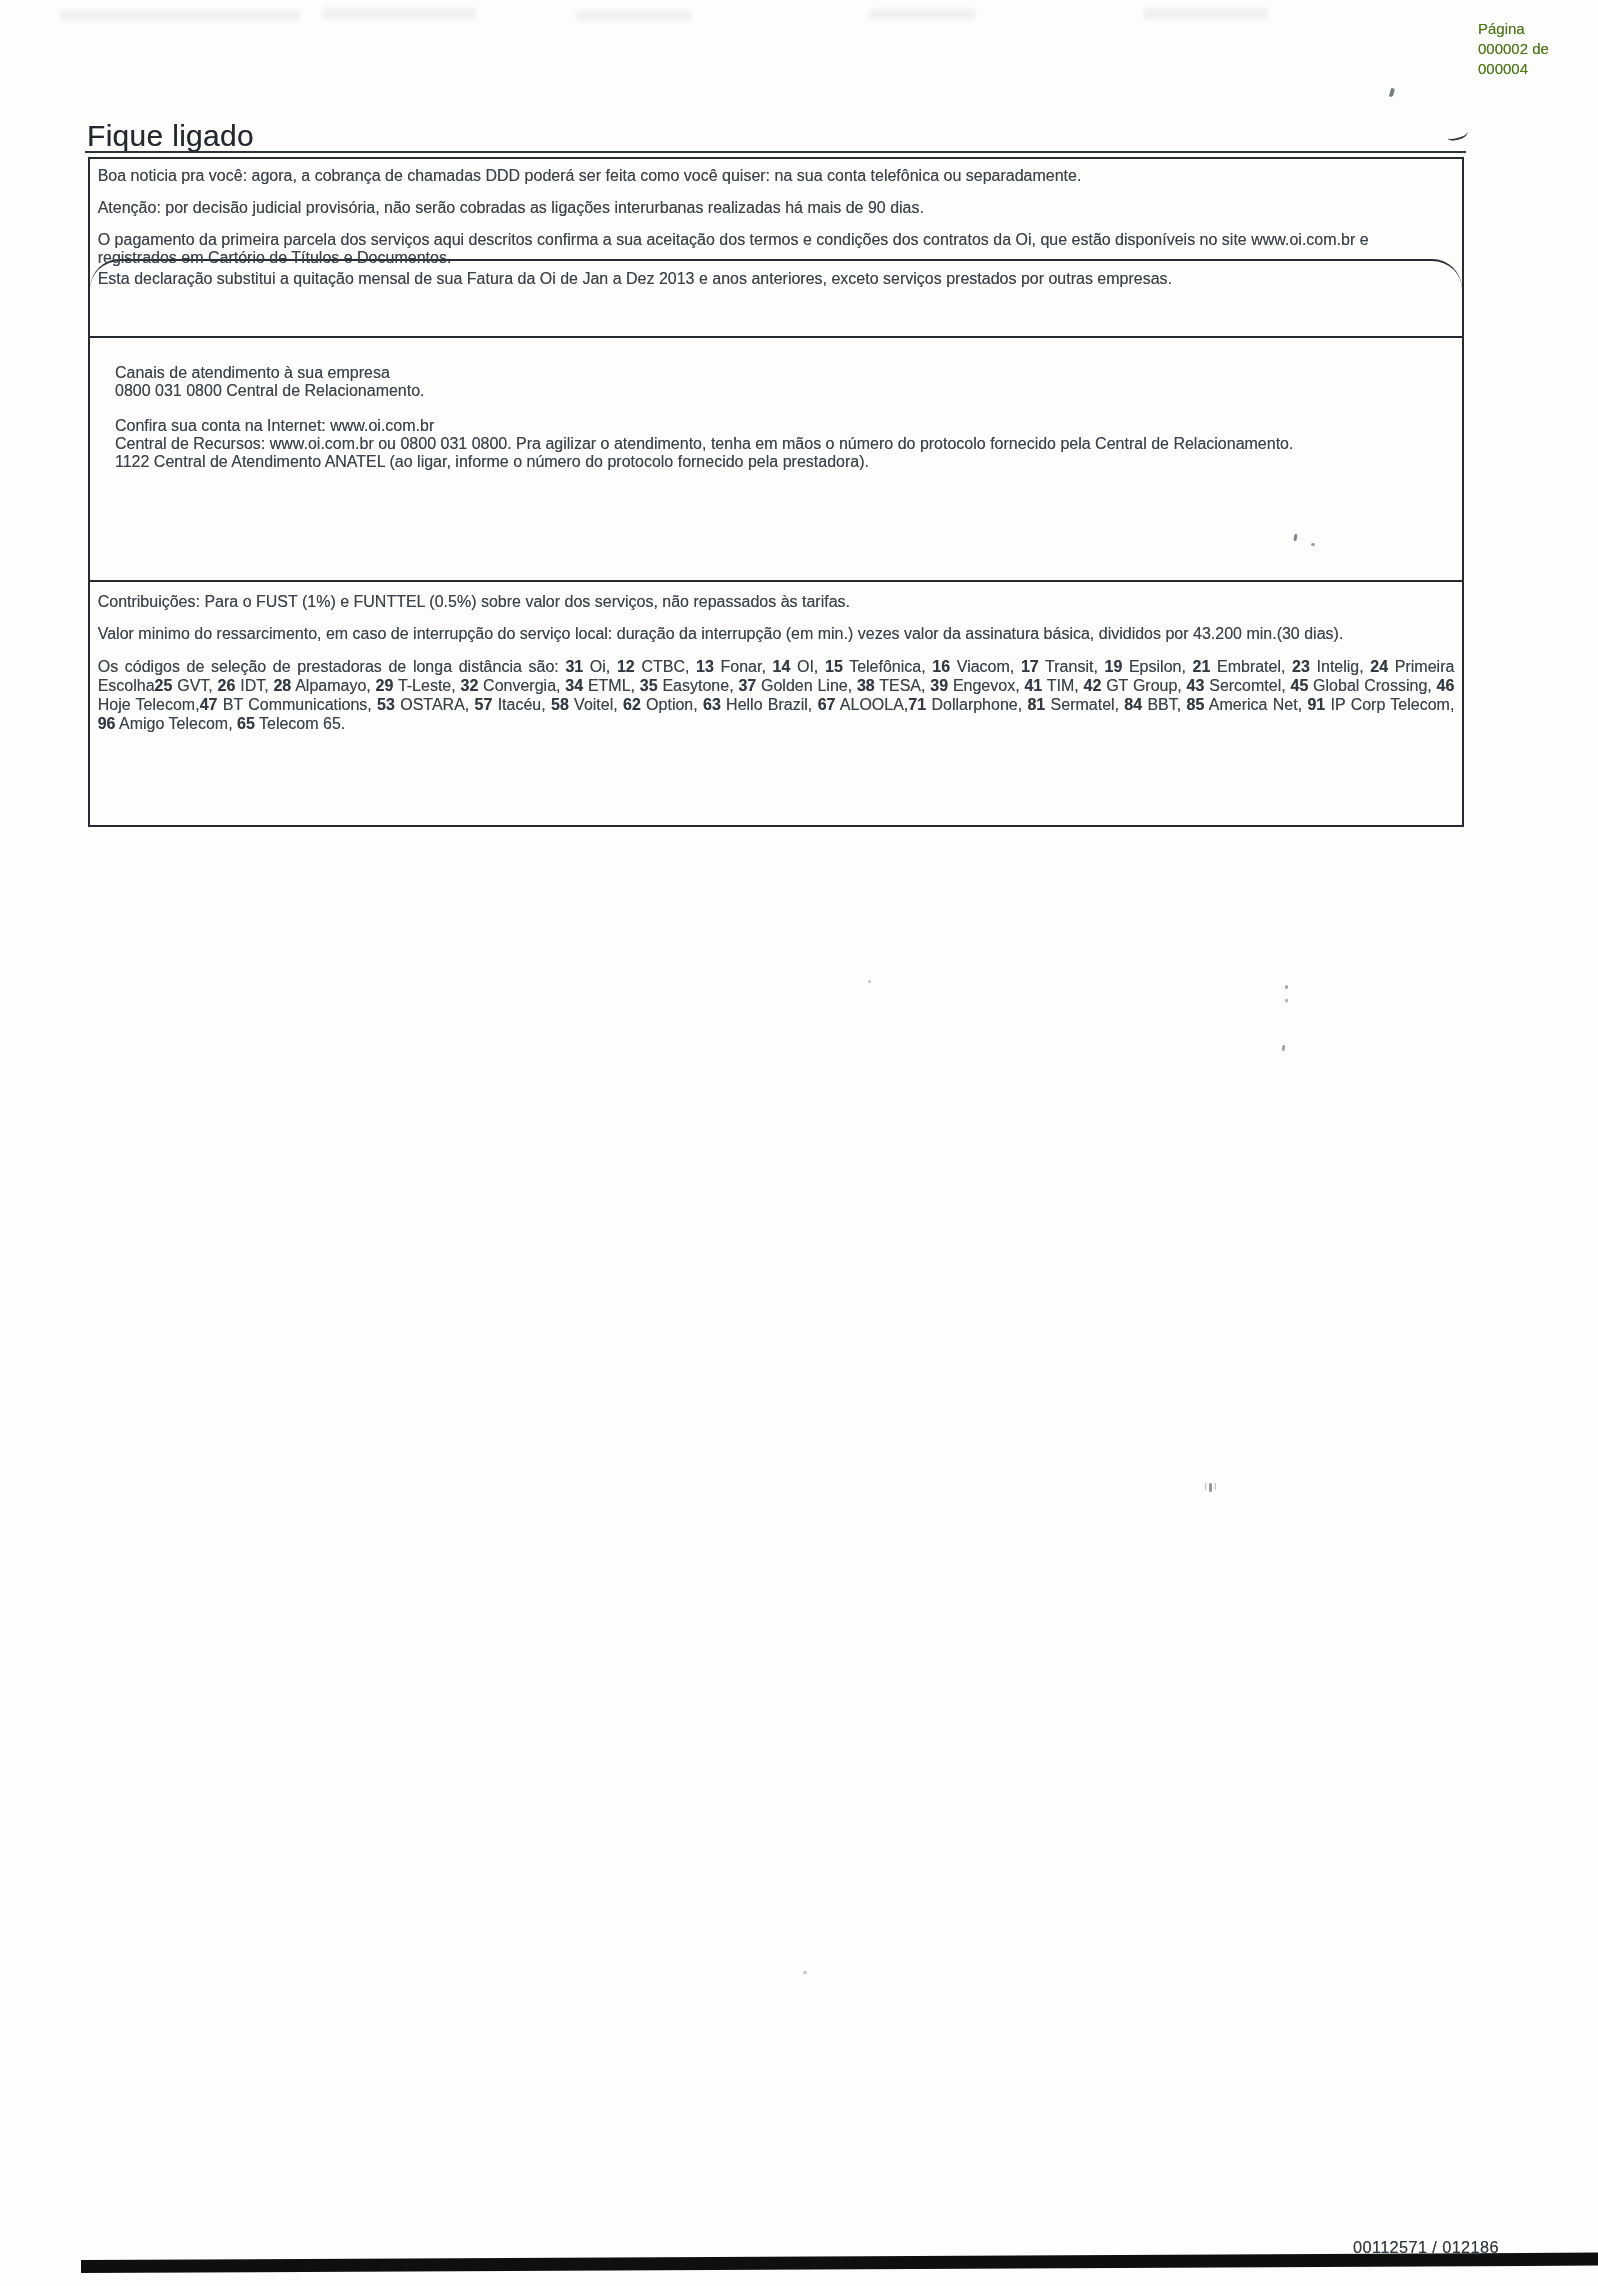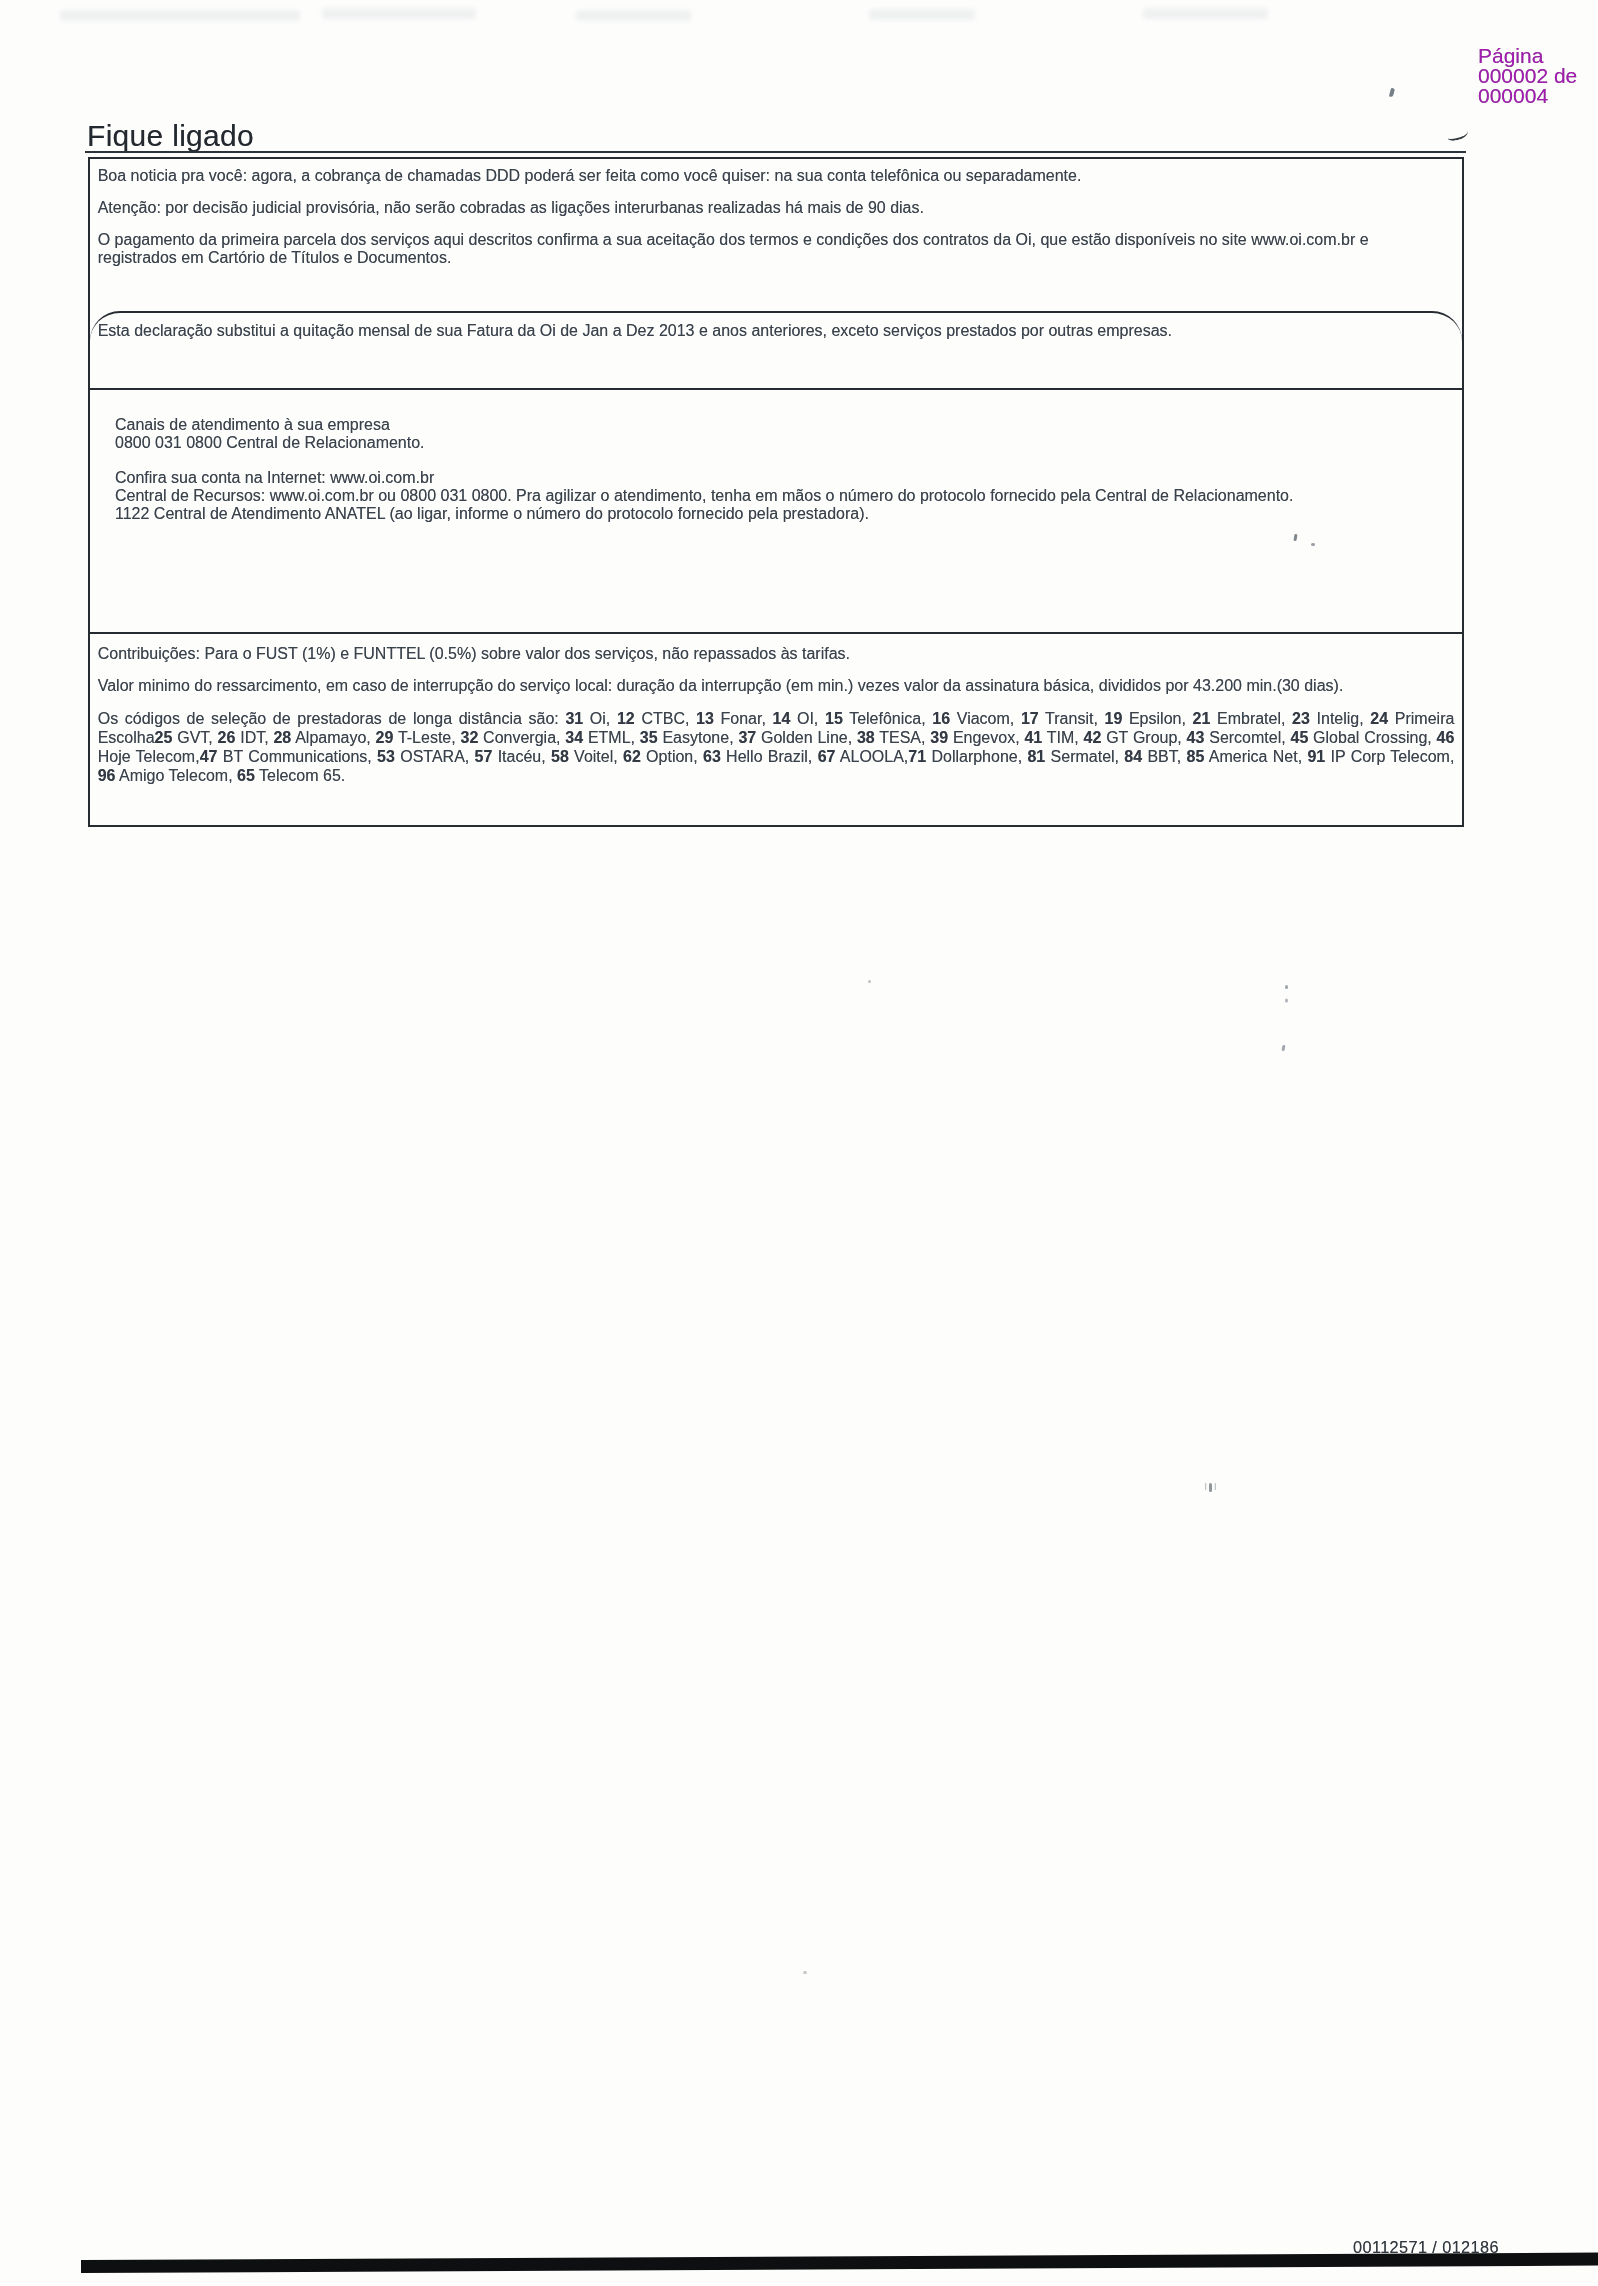--- a/index.html
+++ b/index.html
@@ -7,41 +7,41 @@
     width:1599px;height:2286px;position:relative;overflow:hidden;
     background:#fdfdfc;
     font-family:"Liberation Sans", sans-serif;
     color:#3a424c;
   }
   .scan-text{ text-shadow:0 0 0.3px rgba(45,52,60,0.55); }
 
   
   .pagenum{
     position:absolute;left:1478px;top:19px;width:115px;
-    font-size:21px;line-height:20px;color:#a21caf;margin-top:27px;
+    font-size:15px;line-height:20px;color:#4d7c0f;
   }
 
   
   .heading{
     position:absolute;left:87px;top:119px;
     font-size:30px;font-weight:normal;color:#23292f;letter-spacing:0.3px;
   }
   .heading-rule{
     position:absolute;left:85px;top:151px;width:1381px;height:1.9px;
     background:#2c333a;
   }
 
   
   .box{
     position:absolute;left:88px;top:157px;width:1376px;height:670px;
     border:2.4px solid #262c32;box-sizing:border-box;background:transparent;
   }
   .box .sec{ box-sizing:border-box; font-size:16px; line-height:18px; }
   .sec p{ margin:0 0 14.4px 0; }
-  .sec-top{ height:152px; padding:7.7px 11.5px 0 7.7px; }
+  .sec-top{ height:100px; padding:7.7px 11.5px 0 7.7px; }
   .sec-decl{ height:77px; padding:8.6px 11.5px 0 7.7px; border-top:2.4px solid #262c32;border-radius:30px; }
   .sec-channels{ height:244px; padding:26px 11.5px 0 25px; border-top:2.4px solid #262c32; }
   .sec-channels .grp{ margin:0 0 17.3px 0; }
   .sec-channels .ln{ margin:0; }
   .sec-contrib{ height:189px; padding:10.6px 7.7px 0 7.7px; border-top:2.4px solid #262c32; }
 
   
   .codes{ margin-top:1px; }
   .codes .cl{ line-height:19px; }
   .codes .cl.jl{ text-align:justify; text-align-last:justify; }

